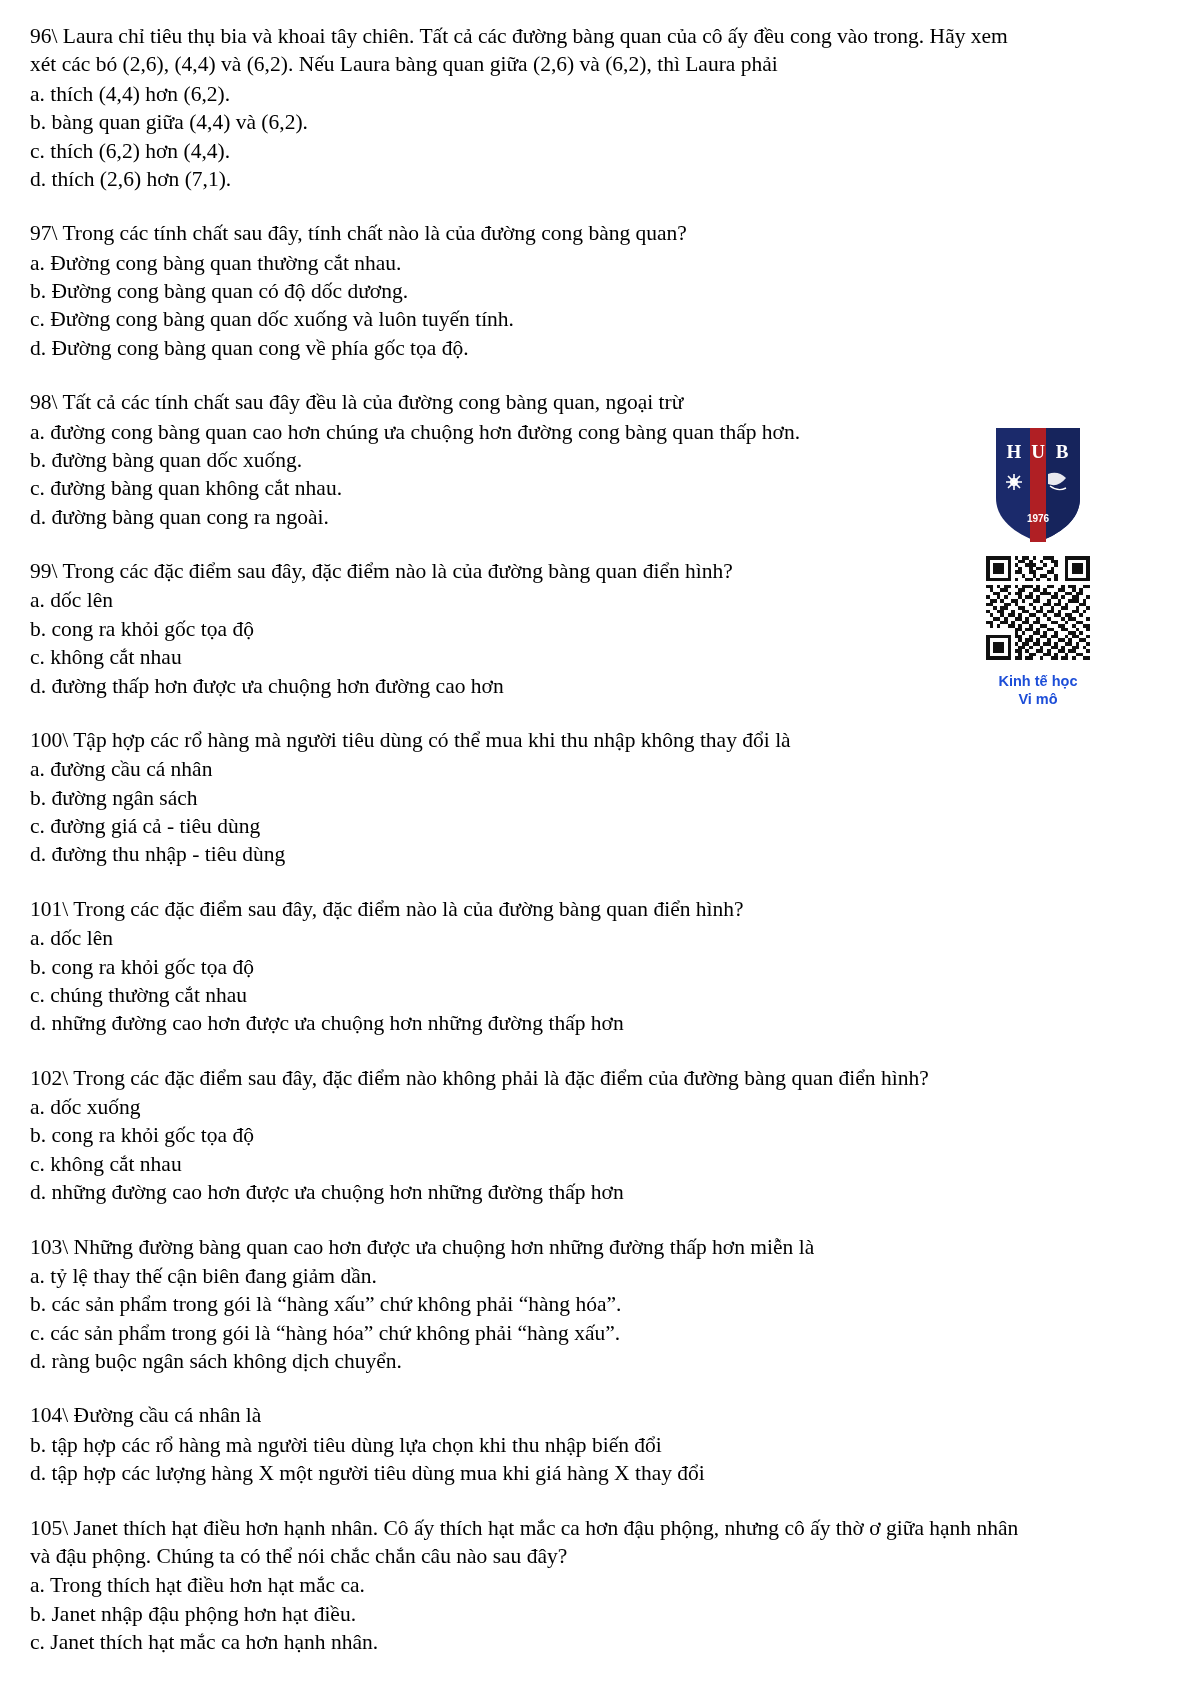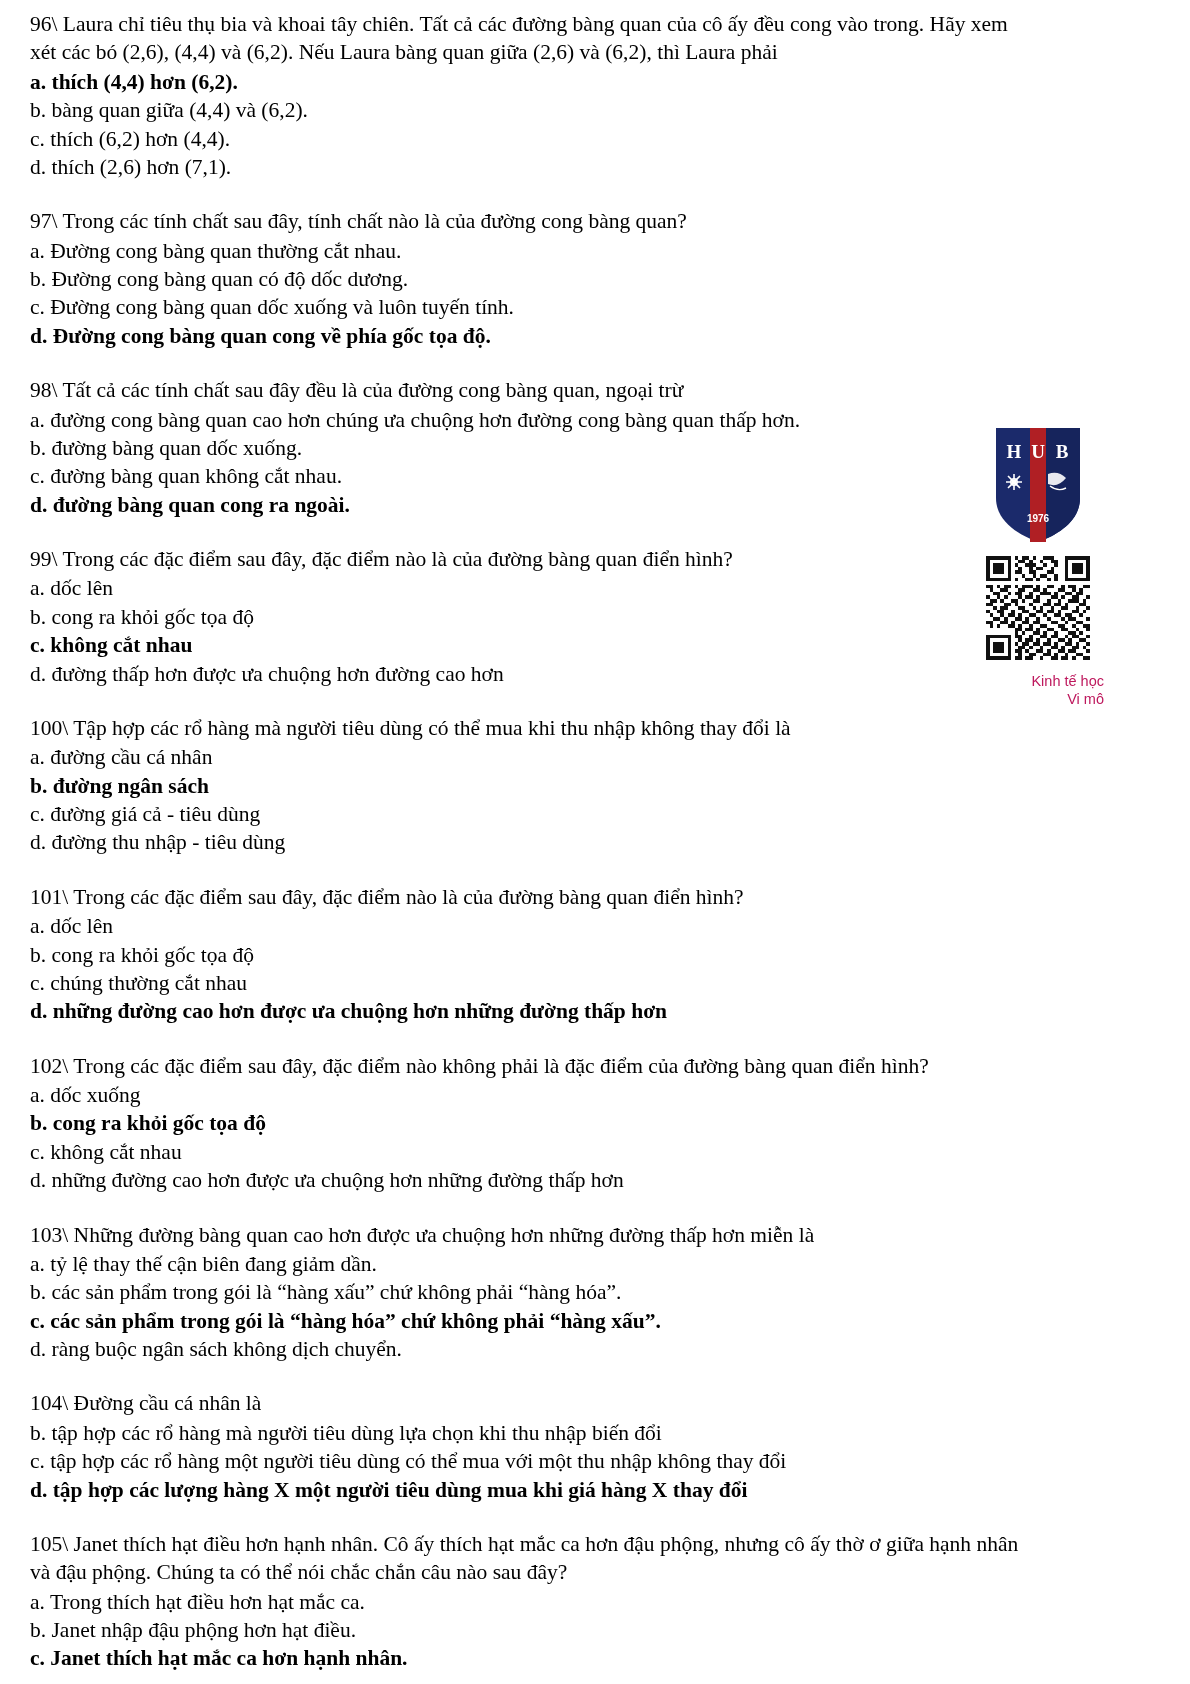--- a/index.html
+++ b/index.html
@@ -20,31 +20,31 @@
     min-height: 1684px;
     padding: 10px 30px 0 30px;
     box-sizing: border-box;
   }
   .q-block {
     margin-bottom: 26px;
   }
   .q-stem {
     font-size: 21.5px;
     line-height: 1.32;
-    margin: 0 0 1px 0;
+    margin: 12px 0 1px 0;
     max-width: 1000px;
   }
   .q-opt {
     font-size: 21.5px;
     line-height: 1.32;
     margin: 0;
     max-width: 1010px;
   }
   .q-opt.correct {
-    font-weight: bold;
+    font-weight: normal;
   }
   .narrow {
     max-width: 940px;
   }
   
   .brand {
     position: absolute;
     top: 424px;
     right: 86px;
     width: 132px;
@@ -59,24 +59,23 @@
   }
   .qr {
     margin: 12px auto 0 auto;
     width: 104px;
     height: 104px;
   }
   .brand-caption {
     margin-top: 8px;
     font-family: "Liberation Sans", sans-serif;
     font-size: 14.5px;
-    font-weight: normal;
-    color: #be185d;
+    font-weight: bold;
+    color: #1d4ed8;
     line-height: 1.25;
-    text-align: right;
   }
 </style>
 </head>
 <body>
 
 <div class="page">
 
   <div class="brand">
     <div class="shield-wrap">
       <svg class="shield" viewBox="0 0 96 120" width="96" height="120">
@@ -383,21 +382,20 @@
     <p class="q-stem">103\ Những đường bàng quan cao hơn được ưa chuộng hơn những đường thấp hơn miễn là</p>
     <p class="q-opt">a. tỷ lệ thay thế cận biên đang giảm dần.</p>
     <p class="q-opt">b. các sản phẩm trong gói là “hàng xấu” chứ không phải “hàng hóa”.</p>
     <p class="q-opt correct">c. các sản phẩm trong gói là “hàng hóa” chứ không phải “hàng xấu”.</p>
     <p class="q-opt">d. ràng buộc ngân sách không dịch chuyển.</p>
   </div>
 
   <div class="q-block">
     <p class="q-stem">104\ Đường cầu cá nhân là</p>
     <p class="q-opt">b. tập hợp các rổ hàng mà người tiêu dùng lựa chọn khi thu nhập biến đổi</p>
-    <p class="q-opt">c. tập hợp các rổ hàng một người tiêu dùng có thể mua với một thu nhập không thay đổi</p>
     <p class="q-opt correct">d. tập hợp các lượng hàng X một người tiêu dùng mua khi giá hàng X thay đổi</p>
   </div>
 
   <div class="q-block">
     <p class="q-stem">105\ Janet thích hạt điều hơn hạnh nhân. Cô ấy thích hạt mắc ca hơn đậu phộng, nhưng cô ấy thờ ơ giữa hạnh nhân và đậu phộng. Chúng ta có thể nói chắc chắn câu nào sau đây?</p>
     <p class="q-opt">a. Trong thích hạt điều hơn hạt mắc ca.</p>
     <p class="q-opt">b. Janet nhập đậu phộng hơn hạt điều.</p>
     <p class="q-opt correct">c. Janet thích hạt mắc ca hơn hạnh nhân.</p>
   </div>
 

